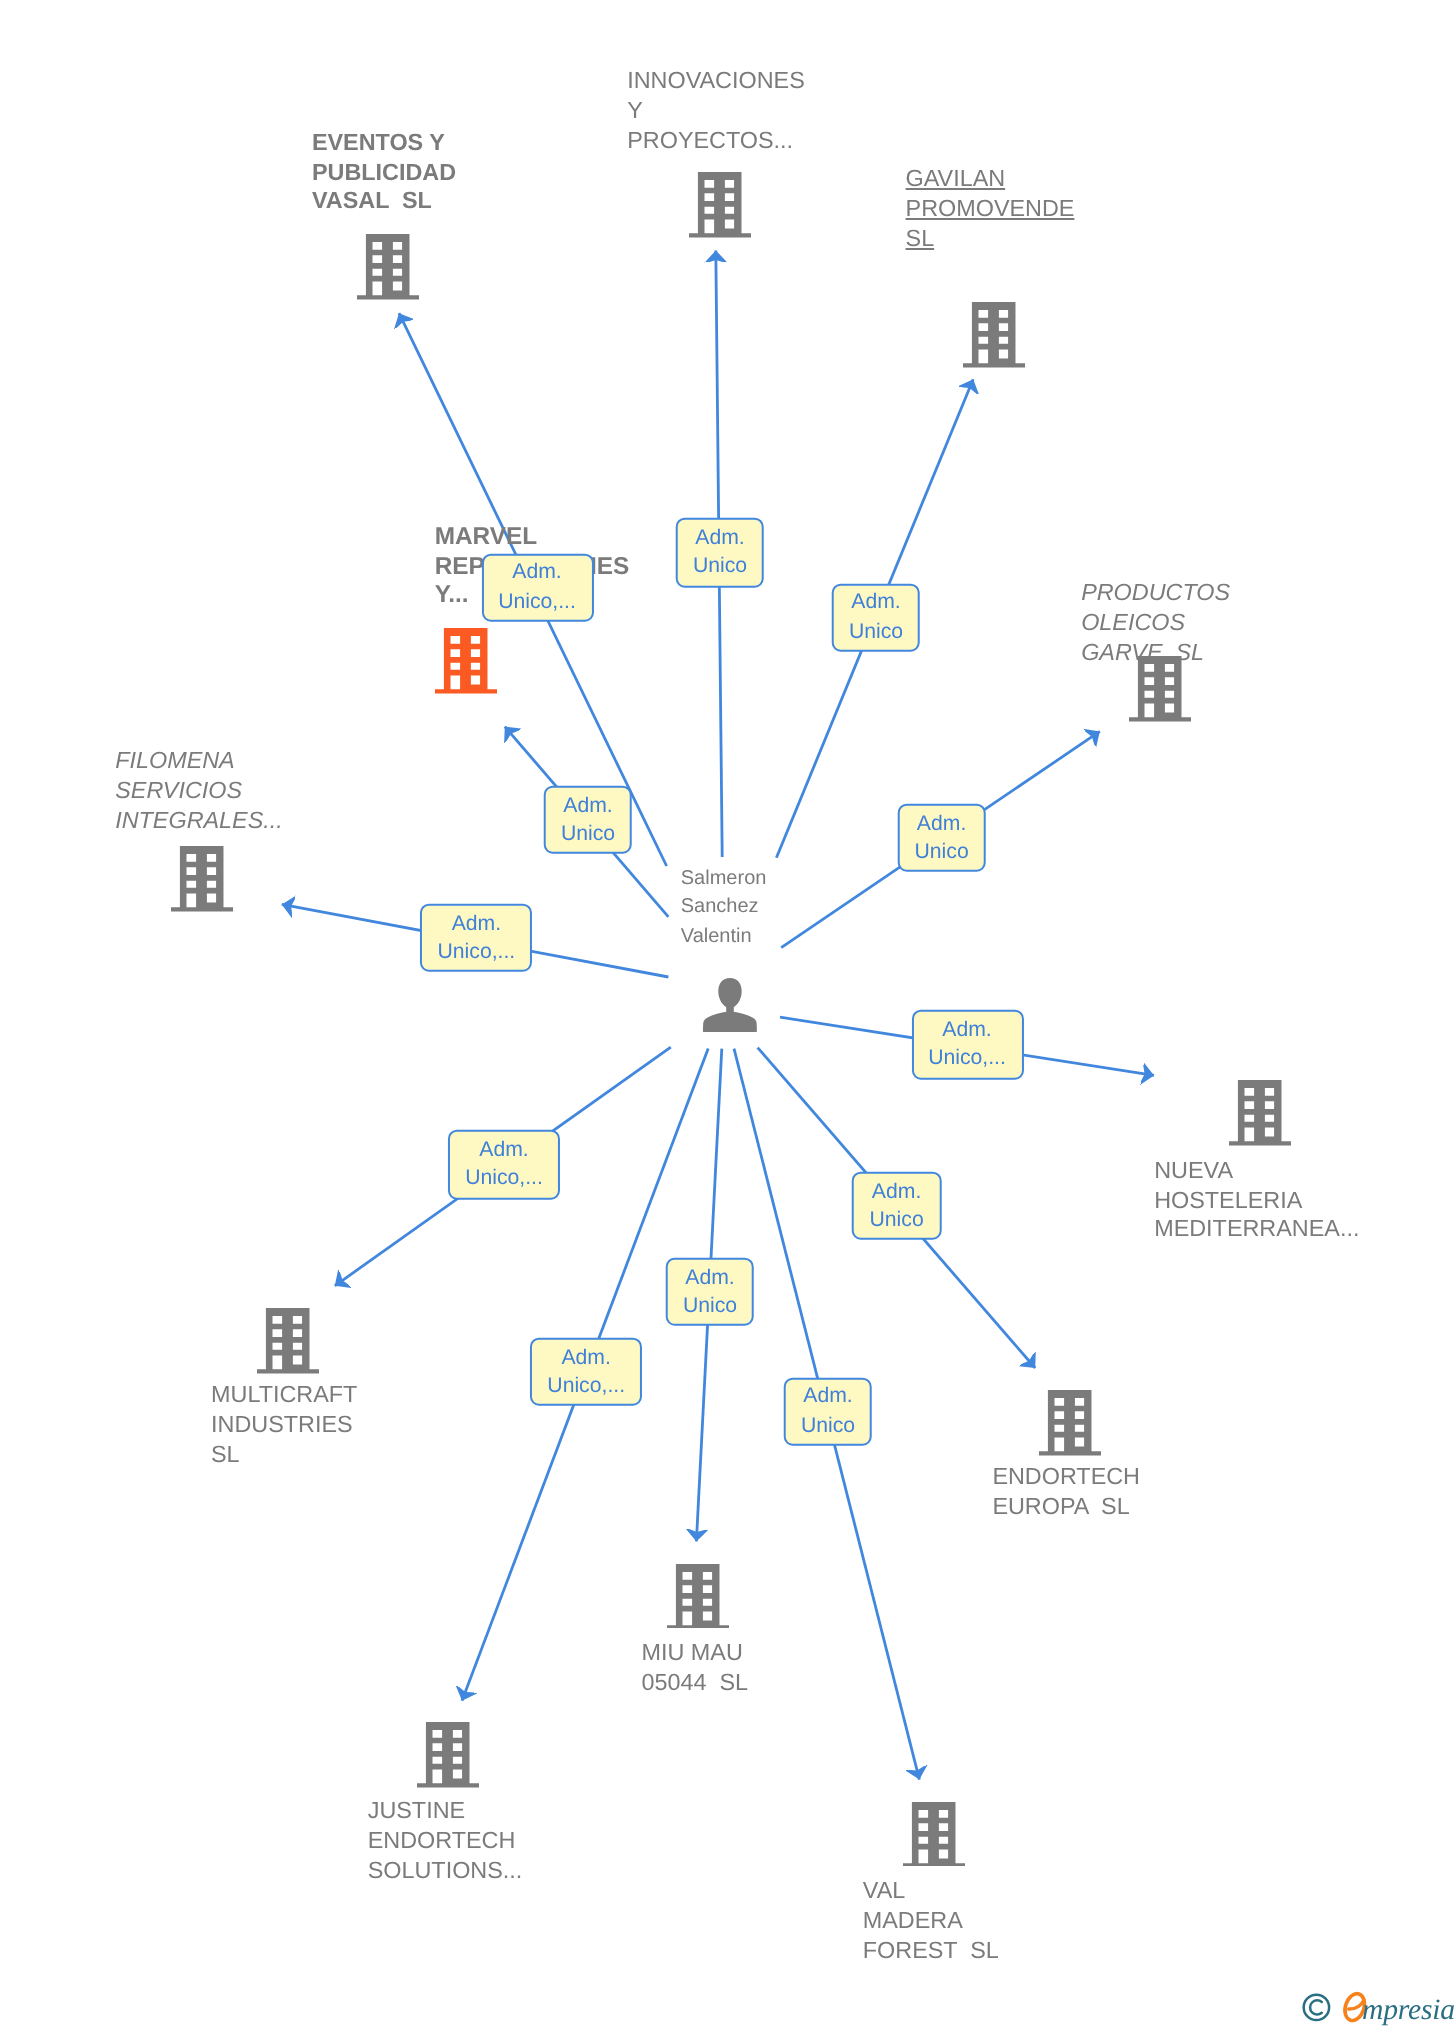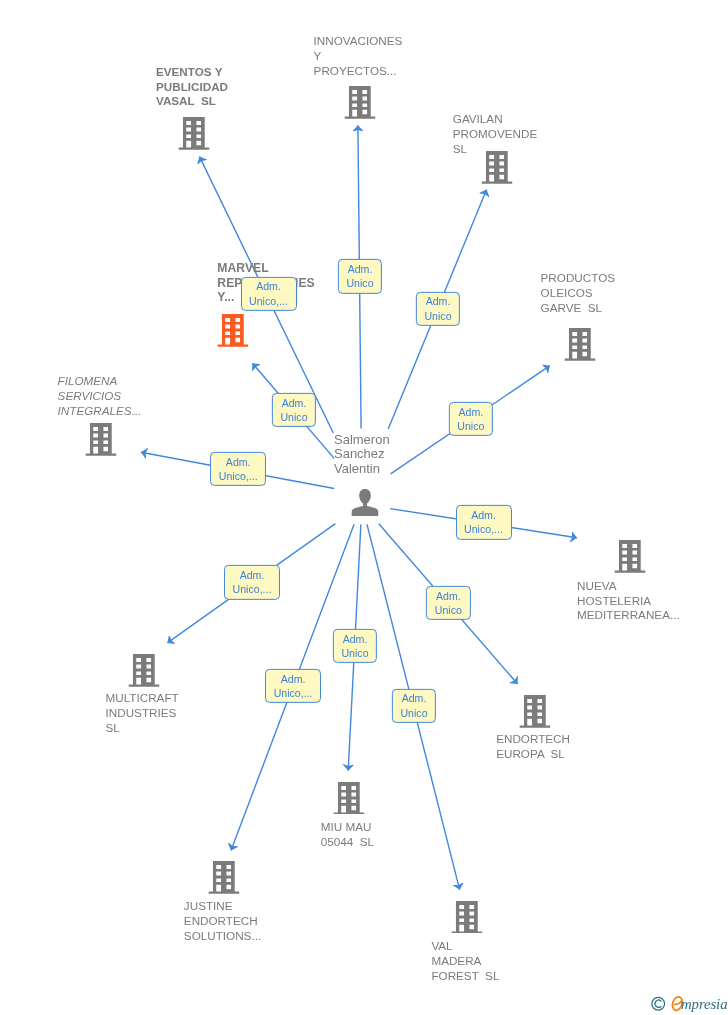--- a/index.html
+++ b/index.html
@@ -4,21 +4,21 @@
 <title>Empresia corporate relations graph</title>
 <style>
   html,body{margin:0;padding:0;}
   body{width:728px;height:1015px;background:#ffffff;
        font-family:"Liberation Sans",sans-serif;overflow:hidden;}
   #canvas{position:relative;width:728px;height:1015px;}
   svg#edges{position:absolute;left:0;top:0;width:728px;height:1015px;}
   .node-label{position:absolute;text-align:left;font-size:11.7px;color:#7b7b7b;
               line-height:14.8px;white-space:pre;
               transform:translateX(-50%);}
-  .person-label{font-size:13px;line-height:14.7px;}
+  .person-label{font-size:10px;line-height:14.7px;}
   .highlight-label{font-size:12.2px;font-weight:bold;line-height:14.6px;}
   .node-icon{position:absolute;transform:translateX(-50%);line-height:0;}
   .edge-label{position:absolute;box-sizing:border-box;border:1.5px solid #4187de;
               border-radius:4.5px;background:#fef9c3;color:#3f80d8;font-size:10.6px;
               line-height:14.3px;text-align:center;white-space:pre;
               transform:translate(-50%,-50%);padding:1.85px 7.6px;}
   .watermark{position:absolute;line-height:0;}
 </style>
 </head>
 <body>
@@ -51,33 +51,33 @@
 VASAL  SL</div>
       <div class="node-icon" style="left: 193.8px; top: 117px;"><svg width="31.1" height="32.7" viewBox="0 0 31.1 32.7">
           <path fill="#7b7b7b" fill-rule="evenodd" d="M4.5,0 H26.3 V30.6 H31.1 V32.7 H0 V30.6 H4.5 ZM7.8,4.0 H12.6 V7.9 H7.8 Z M18.0,4.0 H22.6 V7.9 H18.0 ZM7.8,10.6 H12.6 V14.5 H7.8 Z M18.0,10.6 H22.6 V14.5 H18.0 ZM7.8,17.4 H12.6 V20.9 H7.8 Z M18.0,17.4 H22.6 V20.9 H18.0 ZM7.8,23.7 H12.6 V30.6 H7.8 Z M18.0,23.7 H22.6 V28.2 H18.0 Z"></path>
         </svg></div>
       <div class="node-label" style="left: 358px; top: 34.4px;">INNOVACIONES
 Y
 PROYECTOS...</div>
       <div class="node-icon" style="left: 359.8px; top: 86.2px;"><svg width="31.1" height="32.7" viewBox="0 0 31.1 32.7">
           <path fill="#7b7b7b" fill-rule="evenodd" d="M4.5,0 H26.3 V30.6 H31.1 V32.7 H0 V30.6 H4.5 ZM7.8,4.0 H12.6 V7.9 H7.8 Z M18.0,4.0 H22.6 V7.9 H18.0 ZM7.8,10.6 H12.6 V14.5 H7.8 Z M18.0,10.6 H22.6 V14.5 H18.0 ZM7.8,17.4 H12.6 V20.9 H7.8 Z M18.0,17.4 H22.6 V20.9 H18.0 ZM7.8,23.7 H12.6 V30.6 H7.8 Z M18.0,23.7 H22.6 V28.2 H18.0 Z"></path>
         </svg></div>
-      <div class="node-label" style="left: 495px; top: 112px;">GAVILAN
+      <div class="node-label" style="left: 495px; top: 83px; text-decoration: underline;">GAVILAN
 PROMOVENDE
 SL</div>
       <div class="node-icon" style="left: 497px; top: 151px;"><svg width="31.1" height="32.7" viewBox="0 0 31.1 32.7">
           <path fill="#7b7b7b" fill-rule="evenodd" d="M4.5,0 H26.3 V30.6 H31.1 V32.7 H0 V30.6 H4.5 ZM7.8,4.0 H12.6 V7.9 H7.8 Z M18.0,4.0 H22.6 V7.9 H18.0 ZM7.8,10.6 H12.6 V14.5 H7.8 Z M18.0,10.6 H22.6 V14.5 H18.0 ZM7.8,17.4 H12.6 V20.9 H7.8 Z M18.0,17.4 H22.6 V20.9 H18.0 ZM7.8,23.7 H12.6 V30.6 H7.8 Z M18.0,23.7 H22.6 V28.2 H18.0 Z"></path>
         </svg></div>
       <div class="node-label highlight-label" style="left: 238px; top: 261.2px; margin-left: 28px;">MARVEL
 REPARACIONES
 Y...</div>
       <div class="node-icon" style="left: 232.5px; top: 314.1px;"><svg width="31.1" height="32.7" viewBox="0 0 31.1 32.7">
           <path fill="#fb5a22" fill-rule="evenodd" d="M4.5,0 H26.3 V30.6 H31.1 V32.7 H0 V30.6 H4.5 ZM7.8,4.0 H12.6 V7.9 H7.8 Z M18.0,4.0 H22.6 V7.9 H18.0 ZM7.8,10.6 H12.6 V14.5 H7.8 Z M18.0,10.6 H22.6 V14.5 H18.0 ZM7.8,17.4 H12.6 V20.9 H7.8 Z M18.0,17.4 H22.6 V20.9 H18.0 ZM7.8,23.7 H12.6 V30.6 H7.8 Z M18.0,23.7 H22.6 V28.2 H18.0 Z"></path>
         </svg></div>
-      <div class="node-label" style="left: 577.8px; top: 271px;">PRODUCTOS
+      <div class="node-label" style="left: 577.8px; top: 290px; font-style: italic;">PRODUCTOS
 OLEICOS
 GARVE  SL</div>
       <div class="node-icon" style="left: 580px; top: 328px;"><svg width="31.1" height="32.7" viewBox="0 0 31.1 32.7">
           <path fill="#7b7b7b" fill-rule="evenodd" d="M4.5,0 H26.3 V30.6 H31.1 V32.7 H0 V30.6 H4.5 ZM7.8,4.0 H12.6 V7.9 H7.8 Z M18.0,4.0 H22.6 V7.9 H18.0 ZM7.8,10.6 H12.6 V14.5 H7.8 Z M18.0,10.6 H22.6 V14.5 H18.0 ZM7.8,17.4 H12.6 V20.9 H7.8 Z M18.0,17.4 H22.6 V20.9 H18.0 ZM7.8,23.7 H12.6 V30.6 H7.8 Z M18.0,23.7 H22.6 V28.2 H18.0 Z"></path>
         </svg></div>
       <div class="node-label" style="left: 99.5px; top: 374px; font-style: italic;">FILOMENA
 SERVICIOS
 INTEGRALES...</div>
       <div class="node-icon" style="left: 101.2px; top: 423.4px;"><svg width="31.1" height="32.7" viewBox="0 0 31.1 32.7">
           <path fill="#7b7b7b" fill-rule="evenodd" d="M4.5,0 H26.3 V30.6 H31.1 V32.7 H0 V30.6 H4.5 ZM7.8,4.0 H12.6 V7.9 H7.8 Z M18.0,4.0 H22.6 V7.9 H18.0 ZM7.8,10.6 H12.6 V14.5 H7.8 Z M18.0,10.6 H22.6 V14.5 H18.0 ZM7.8,17.4 H12.6 V20.9 H7.8 Z M18.0,17.4 H22.6 V20.9 H18.0 ZM7.8,23.7 H12.6 V30.6 H7.8 Z M18.0,23.7 H22.6 V28.2 H18.0 Z"></path>

